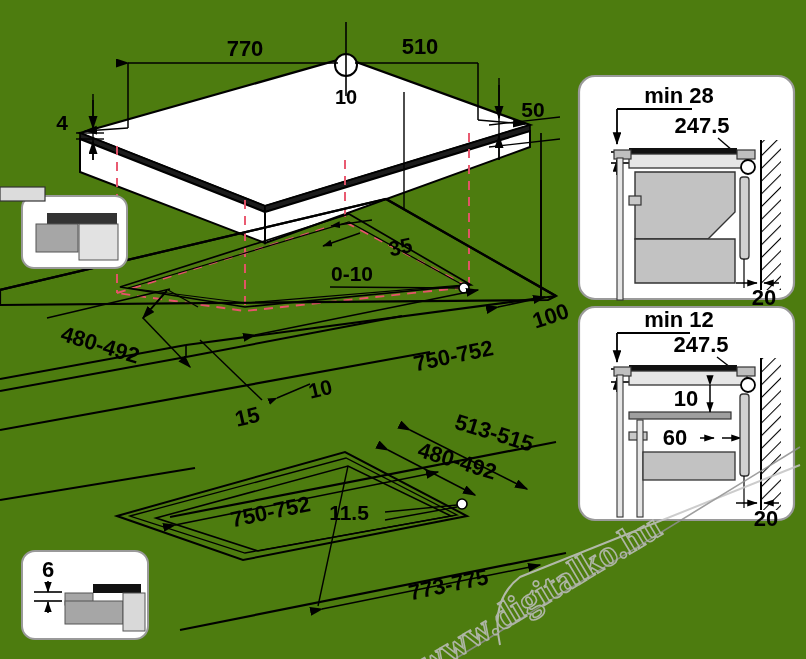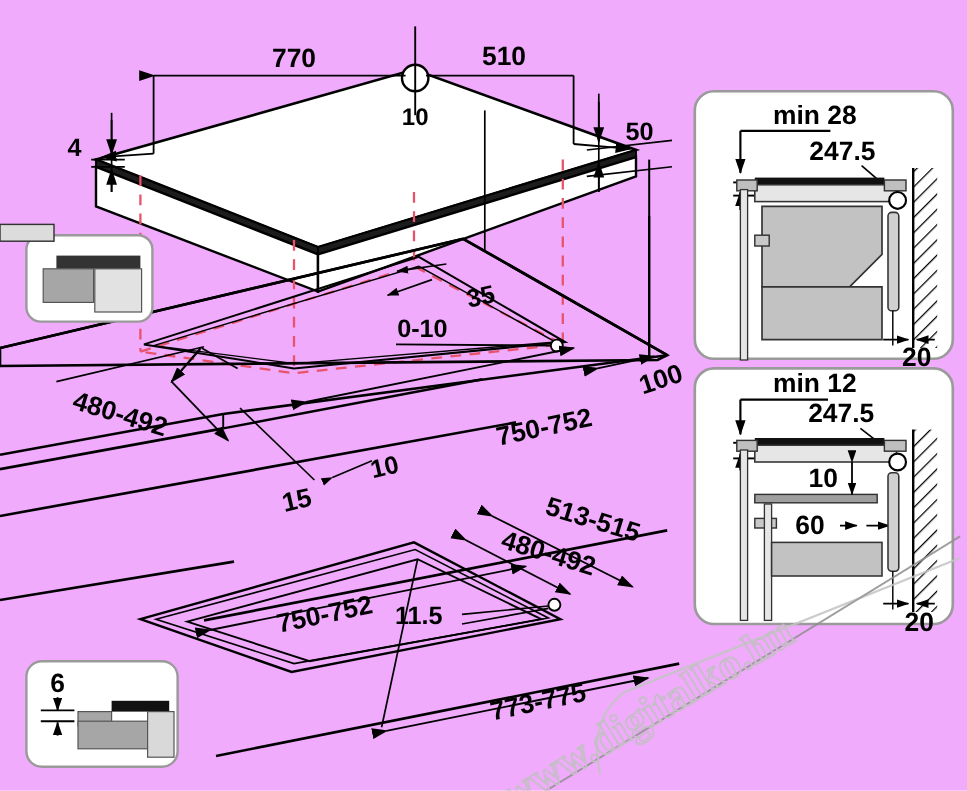--- a/index.html
+++ b/index.html
@@ -1,21 +1,21 @@
 <!DOCTYPE html>
 <html><head>
 <meta charset="utf-8">
 <title>Hob Installation Drawing</title>
 <style>
   html,body{margin:0;padding:0;background:#ffffff;}
   body{
     font-family:"Liberation Sans", sans-serif;
     width:806px;height:659px;overflow:hidden;position:relative;
   }
-  #sheet{position:relative;width:806px;height:659px;background:#f0abfc;}
+  #sheet{position:relative;width:806px;height:659px;background:#4d7c0f;}
   #sheet svg{position:absolute;left:0;top:0;}
   .dimtxt{
     font-family:"Liberation Sans", sans-serif;
     font-weight:bold;
     fill:#000;
     paint-order:stroke;
   }
 </style>
 </head>
 <body>

